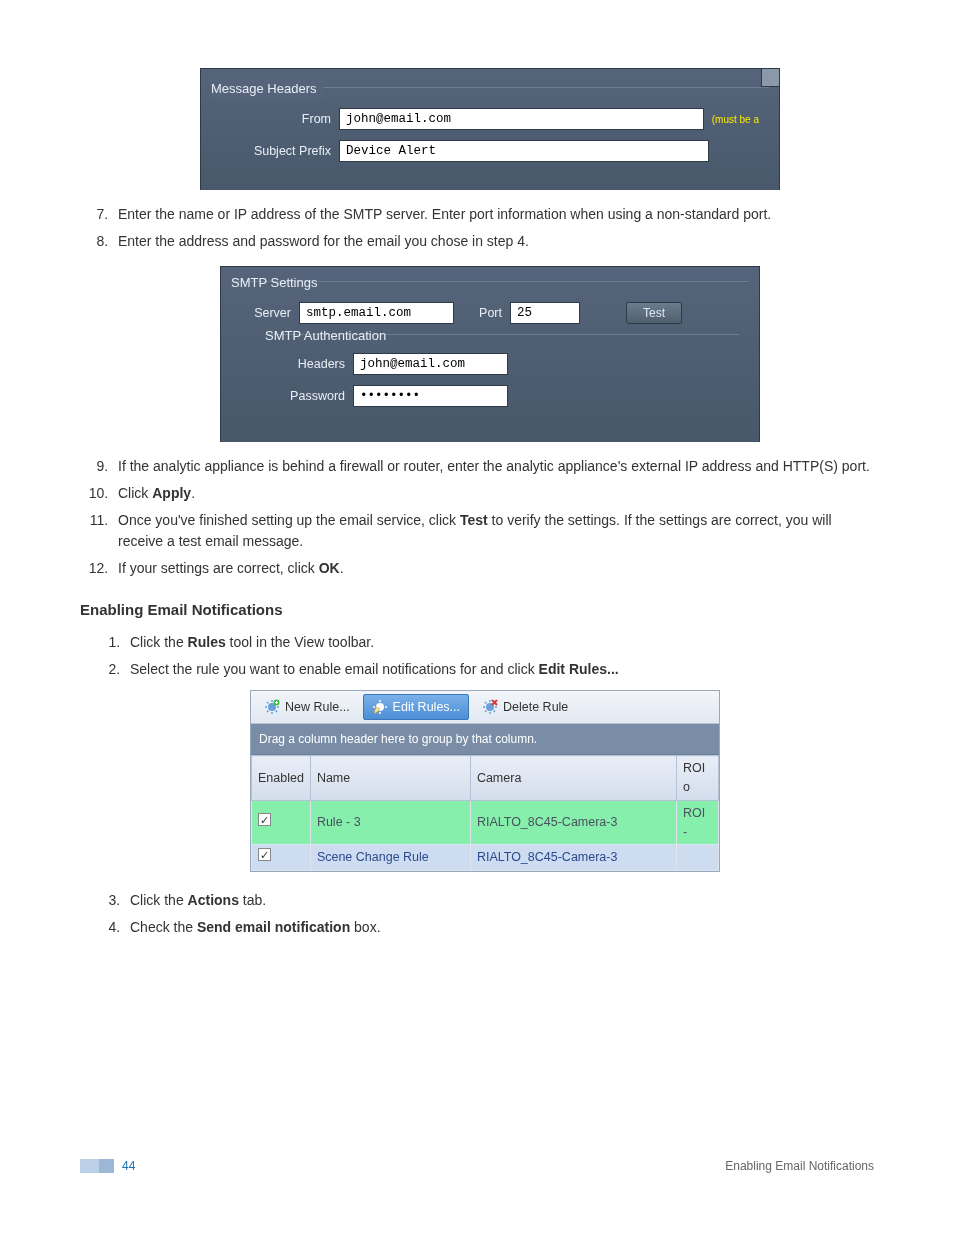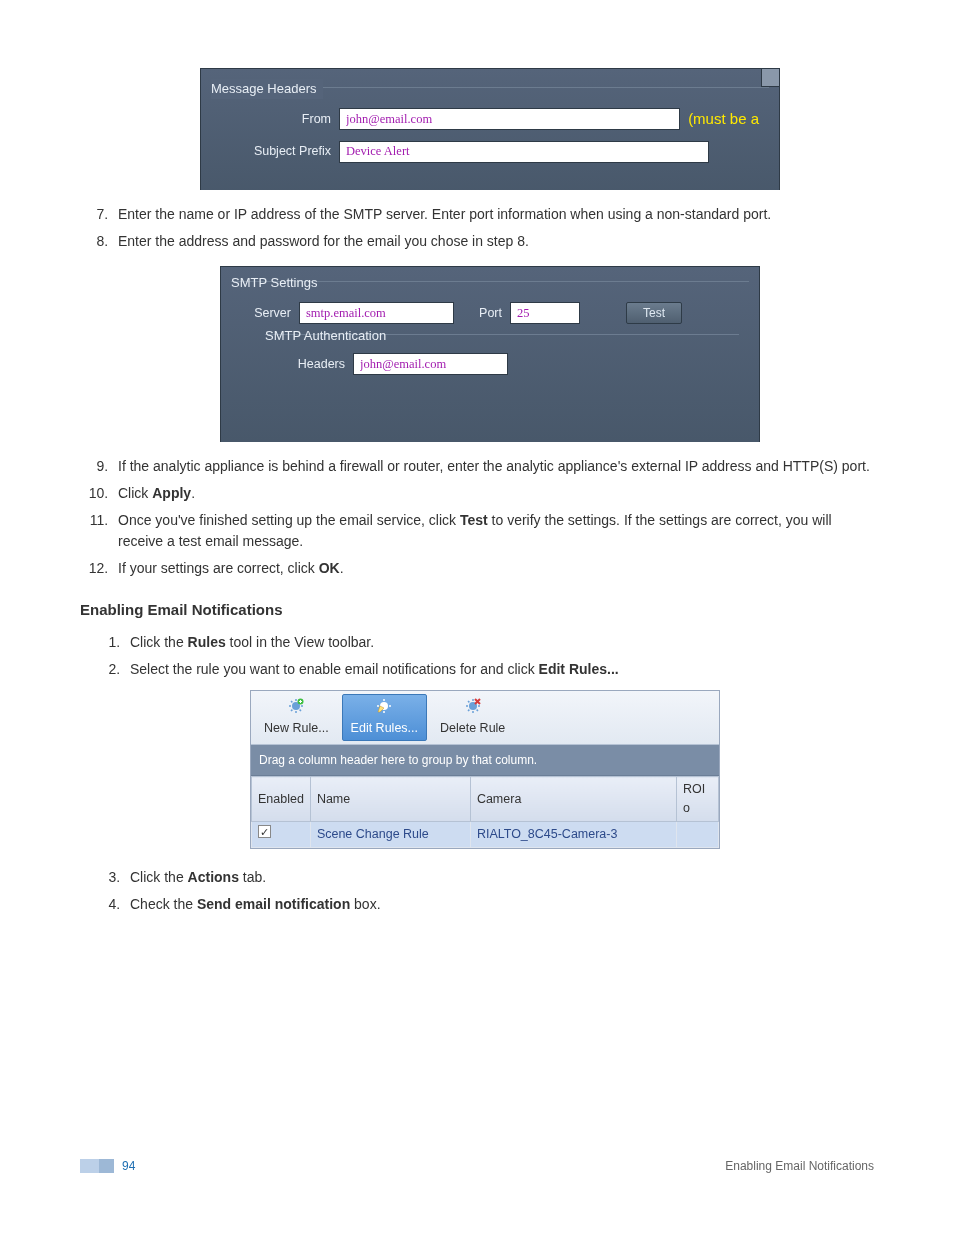--- a/index.html
+++ b/index.html
@@ -66,38 +66,38 @@
     width:110px;
     text-align:right;
     color:#e8eef5;
     font-size:12.5px;
     flex:0 0 auto;
   }
   .field-input{
     height:22px;
     background:var(--field-bg);
     border:1px solid var(--field-border);
-    color:#a21caf;
+    color:#000000;
     padding:2px 6px;
     font-size:12.5px;
-    font-family:Liberation Serif, serif;
+    font-family:Liberation Mono, monospace;
   }
   .panel-btn{
     height:22px;
     min-width:56px;
     background:linear-gradient(#6b7c8e,#4f5f70);
     border:1px solid var(--btn-border);
     color:#dfe8f1;
     font-size:12px;
     border-radius:2px;
     cursor:pointer;
   }
   .hint{
     color:var(--yellow);
-    font-size:15px;
+    font-size:10px;
     white-space:nowrap;
   }
   .tiny-corner{
     position:absolute;
     top:0;right:0;
     width:18px;height:18px;
     background:#8a98aa;
     border-left:1px solid #2e3a46;
     border-bottom:1px solid #2e3a46;
   }
@@ -143,21 +143,20 @@
   }
   .tb-btn{
     display:flex;
     align-items:center;
     gap:5px;
     padding:3px 8px;
     border:1px solid transparent;
     border-radius:2px;
     cursor:pointer;
     color:#333;
-    flex-direction:column;
   }
   .tb-btn.active{
     background:linear-gradient(#7ab0e8,#4d8fd6);
     border-color:#3b78b8;
     color:#fff;
   }
   .tb-icon{width:16px;height:16px;flex:0 0 auto}
   .group-bar{
     background:var(--group-bar);
     color:#fff;
@@ -252,21 +251,21 @@
       <div class="field-row">
         <span class="field-label">Subject Prefix</span>
         <input class="field-input" style="width: 370px;" value="Device Alert">
       </div>
     </div>
   </div>
 </div>
 
 <ol class="steps" start="7">
   <li><span>Enter the name or IP address of the SMTP server. Enter port information when using a non-standard port.</span></li>
-  <li><span>Enter the address and password for the email you chose in step 8.</span></li>
+  <li><span>Enter the address and password for the email you chose in step 4.</span></li>
 </ol>
 
 <div class="shot fig2">
   <div class="panel" style="height:190px;">
     <div class="groupbox" style="margin-top:14px">
       <span style="position:absolute;top:-9px;left:0;padding-right:6px">SMTP Settings</span>
 
       <div class="field-row">
         <span class="field-label" style="width:50px">Server</span>
         <input class="field-input" style="width: 155px;" value="smtp.email.com">
@@ -275,20 +274,24 @@
         <span style="width:30px"></span>
         <button class="panel-btn">Test</button>
       </div>
 
       <div class="groupbox" style="margin:6px 0 0 24px;padding-top:12px">
         <span style="position:absolute;top:-9px;left:0;padding-right:6px">SMTP Authentication</span>
 
         <div class="field-row">
           <span class="field-label" style="width:70px">Headers</span>
           <input class="field-input" style="width: 155px;" value="john@email.com">
+        </div>
+        <div class="field-row">
+          <span class="field-label" style="width:70px">Password</span>
+          <input class="field-input" style="width: 155px;" type="text" value="••••••••">
         </div>
       </div>
     </div>
   </div>
 </div>
 
 <ol class="steps" start="9">
   <li><span>If the analytic appliance is behind a firewall or router, enter the analytic appliance's external IP address and HTTP(S) port.</span></li>
   <li>
     <span>Click </span><b>Apply</b><span>.</span>
@@ -346,20 +349,26 @@
   <table class="rules">
     <thead>
       <tr>
         <th style="width:56px">Enabled</th>
         <th style="width:160px">Name</th>
         <th>Camera</th>
         <th style="width:42px">ROI o</th>
       </tr>
     </thead>
     <tbody id="rules-body">
+        <tr>
+          <td style="text-align:left"><span class="chk checked"></span></td>
+          <td>Rule - 3</td>
+          <td>RIALTO_8C45-Camera-3</td>
+          <td>ROI -</td>
+        </tr>
         <tr class="selected">
           <td style="text-align:left"><span class="chk checked"></span></td>
           <td>Scene Change Rule</td>
           <td>RIALTO_8C45-Camera-3</td>
           <td></td>
         </tr>
       </tbody>
   </table>
 </div>
 
@@ -368,16 +377,16 @@
     <span>Click the </span><b>Actions</b><span> tab.</span>
   </li>
   <li>
     <span>Check the </span><b>Send email notification</b><span> box.</span>
   </li>
 </ol>
 
 <div class="footer">
   <div style="display:flex;align-items:center">
     <span class="mark"></span>
-    <span class="pgnum">94</span>
+    <span class="pgnum">44</span>
   </div>
   <span>Enabling Email Notifications</span>
 </div>
 
 </body></html>

